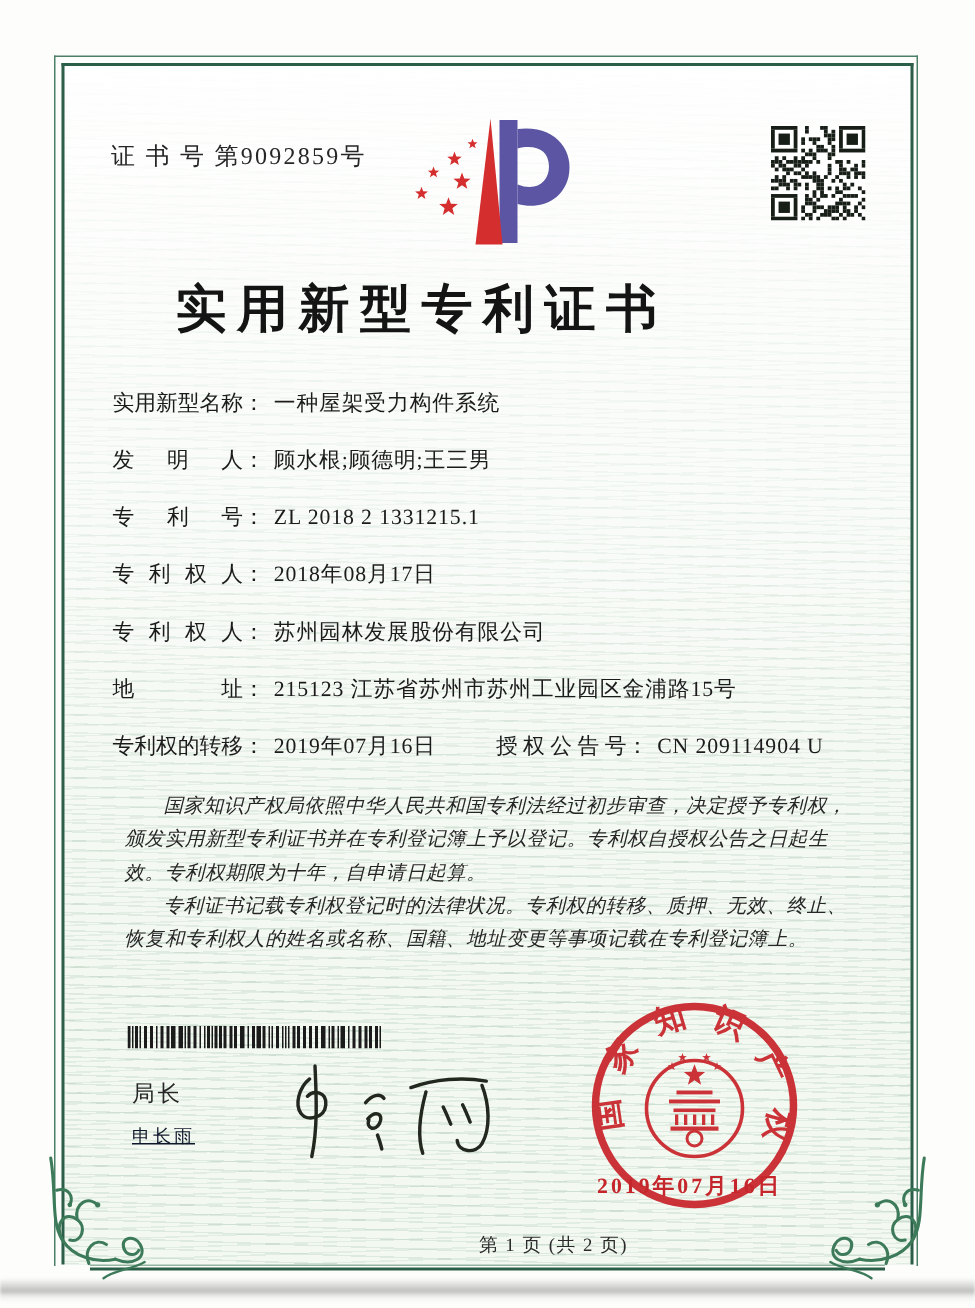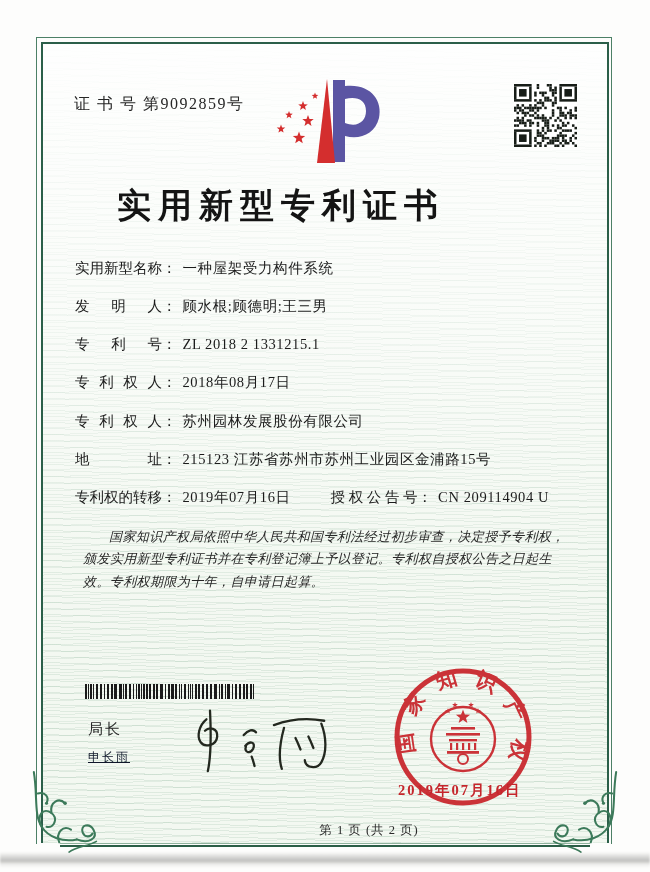--- a/index.html
+++ b/index.html
@@ -351,20 +351,21 @@
 </div>
 <div class="field-row fr6">
   <span class="flabel">地址</span><span class="colon">：</span><span class="fvalue">215123 江苏省苏州市苏州工业园区金浦路15号</span>
 </div>
 <div class="field-row fr7">
   <span><span class="flabel">专利权的转移</span><span class="colon">：</span><span class="fvalue">2019年07月16日</span></span><span class="pair2"><span class="flabel">授权公告号</span><span class="colon">：</span><span class="fvalue">CN 209114904 U</span></span>
 </div>
 
 <div class="body-text">
   <p>国家知识产权局依照中华人民共和国专利法经过初步审查，决定授予专利权，颁发实用新型专利证书并在专利登记簿上予以登记。专利权自授权公告之日起生效。专利权期限为十年，自申请日起算。</p>
+  <p>专利证书记载专利权登记时的法律状况。专利权的转移、质押、无效、终止、恢复和专利权人的姓名或名称、国籍、地址变更等事项记载在专利登记簿上。</p>
 </div>
 
 <svg class="barcode" width="172" height="15" viewBox="0 0 172 15">
   <g id="barcode-bars" fill="#1b1b1b">
       <rect x="0" y="0" width="2" height="15"></rect>
       <rect x="3" y="0" width="1" height="15"></rect>
       <rect x="5" y="0" width="2" height="15"></rect>
       <rect x="8" y="0" width="1" height="15"></rect>
       <rect x="11" y="0" width="2" height="15"></rect>
       <rect x="15" y="0" width="2" height="15"></rect>

